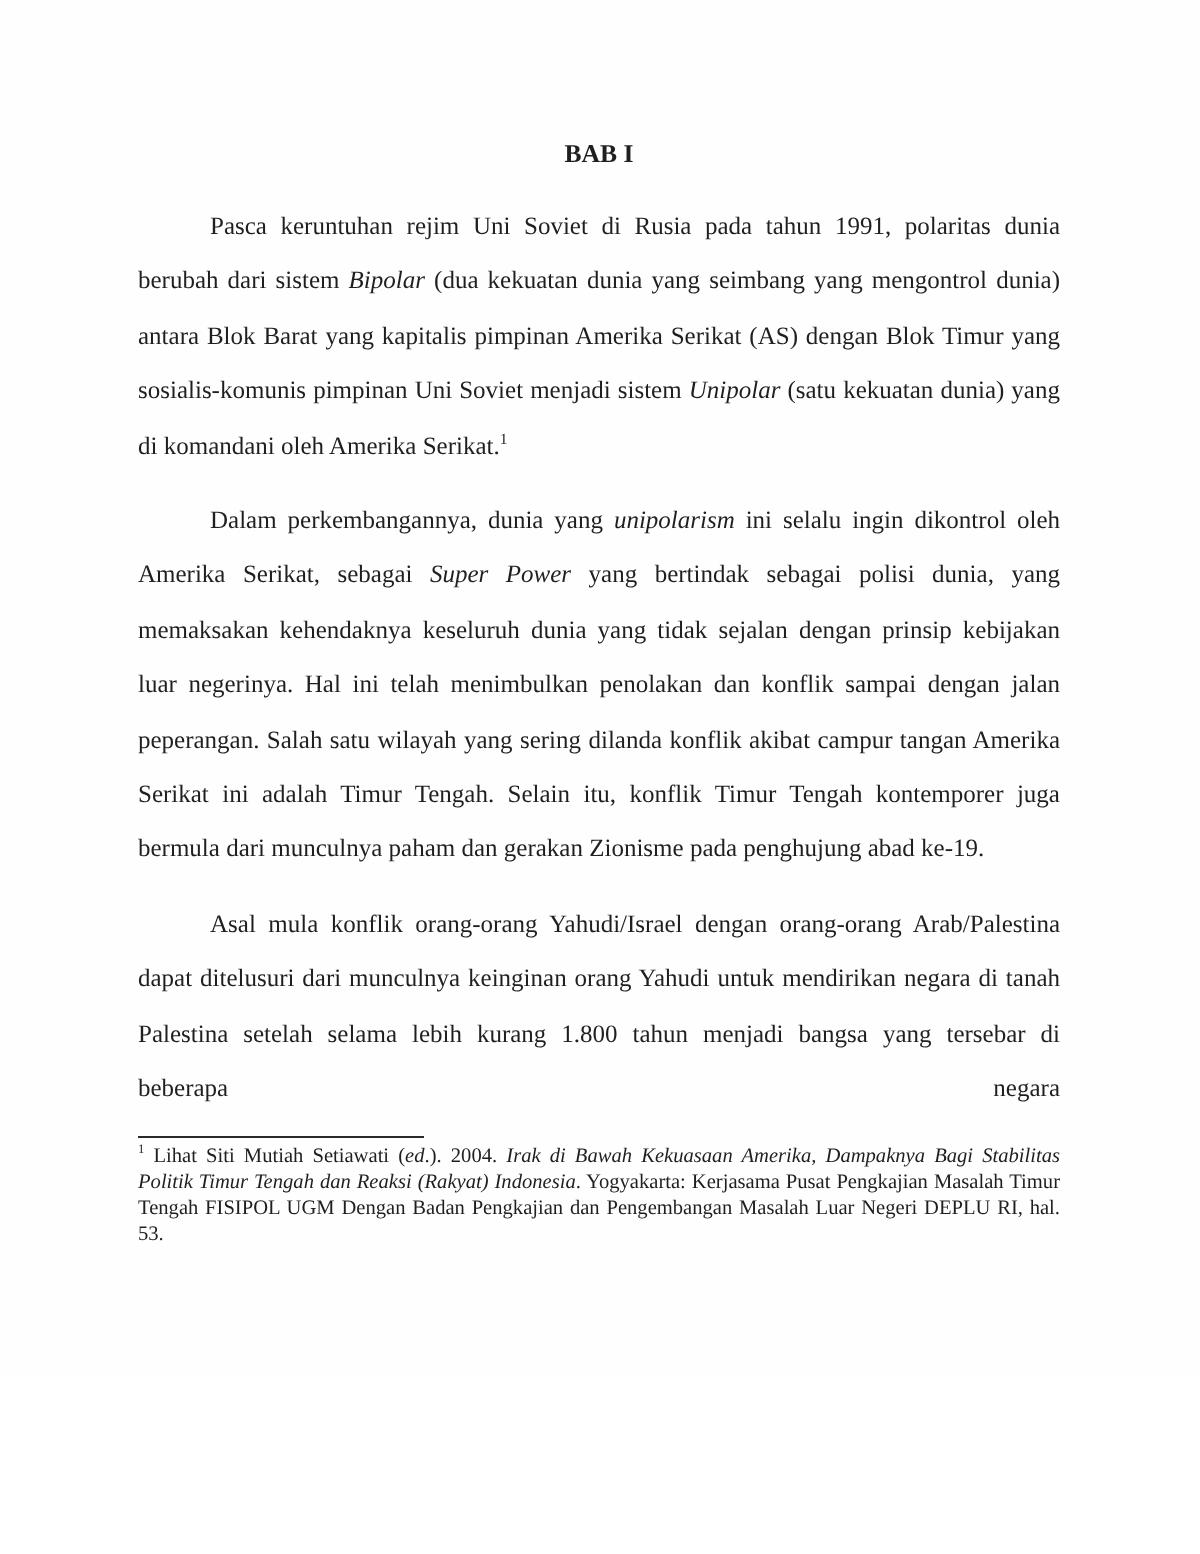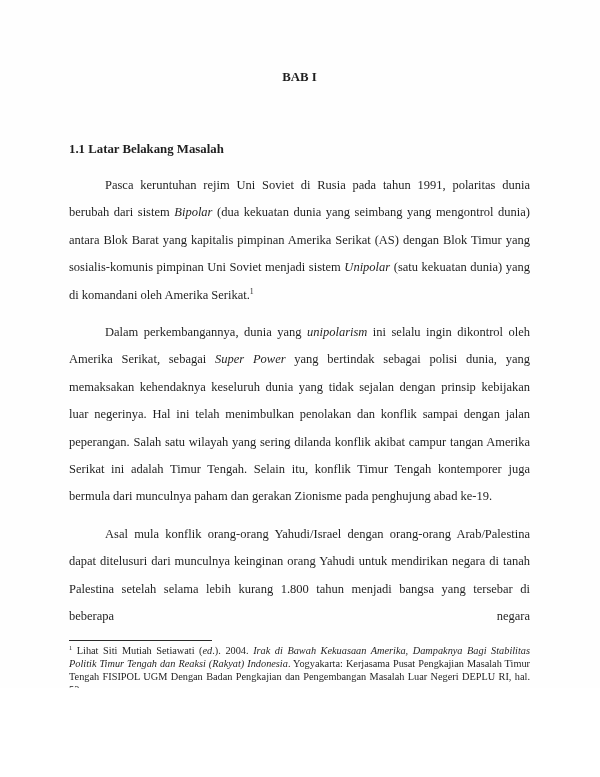--- a/index.html
+++ b/index.html
@@ -69,21 +69,20 @@
 </style>
 </head>
 <body>
 
 <div class="page">
   <div class="content">
 
     <div class="chapter-title">BAB I</div>
 
 
-    <div class="section-heading">1.1 Latar Belakang Masalah</div>
 
     <p class="body-paragraph first"><span class="run run-normal">Pasca keruntuhan rejim Uni Soviet di Rusia pada tahun 1991, polaritas dunia berubah dari sistem </span><span class="run run-italic">Bipolar</span><span class="run run-normal"> (dua kekuatan dunia yang seimbang yang mengontrol dunia) antara Blok Barat yang kapitalis pimpinan Amerika Serikat (AS) dengan Blok Timur yang sosialis-komunis pimpinan Uni Soviet menjadi sistem </span><span class="run run-italic">Unipolar</span><span class="run run-normal"> (satu kekuatan dunia) yang di komandani oleh Amerika Serikat.</span><sup class="run run-sup">1</sup></p>
 
     <p class="body-paragraph"><span class="run run-normal">Dalam perkembangannya, dunia yang </span><span class="run run-italic">unipolarism</span><span class="run run-normal"> ini selalu ingin dikontrol oleh Amerika Serikat, sebagai </span><span class="run run-italic">Super Power</span><span class="run run-normal"> yang bertindak sebagai polisi dunia, yang memaksakan kehendaknya keseluruh dunia yang tidak sejalan dengan prinsip kebijakan luar negerinya. Hal ini telah menimbulkan penolakan dan konflik sampai dengan jalan peperangan. Salah satu wilayah yang sering dilanda konflik akibat campur tangan Amerika Serikat ini adalah Timur Tengah. Selain itu, konflik Timur Tengah kontemporer juga bermula dari munculnya paham dan gerakan Zionisme pada penghujung abad ke-19.</span></p>
 
     <p class="body-paragraph continues"><span class="run run-normal">Asal mula konflik orang-orang Yahudi/Israel dengan orang-orang Arab/Palestina dapat ditelusuri dari munculnya keinginan orang Yahudi untuk mendirikan negara di tanah Palestina setelah selama lebih kurang 1.800 tahun menjadi bangsa yang tersebar di beberapa negara</span></p>
 
     <div class="footnote-separator"></div>
 
     <p class="footnote"><sup class="run run-sup">1</sup><span class="run run-normal"> Lihat Siti Mutiah Setiawati (</span><span class="run run-italic">ed</span><span class="run run-normal">.). 2004. </span><span class="run run-italic">Irak di Bawah Kekuasaan Amerika, Dampaknya Bagi Stabilitas Politik Timur Tengah dan Reaksi (Rakyat) Indonesia</span><span class="run run-normal">. Yogyakarta: Kerjasama Pusat Pengkajian Masalah Timur Tengah FISIPOL UGM Dengan Badan Pengkajian dan Pengembangan Masalah Luar Negeri DEPLU RI, hal. 53.</span></p>

